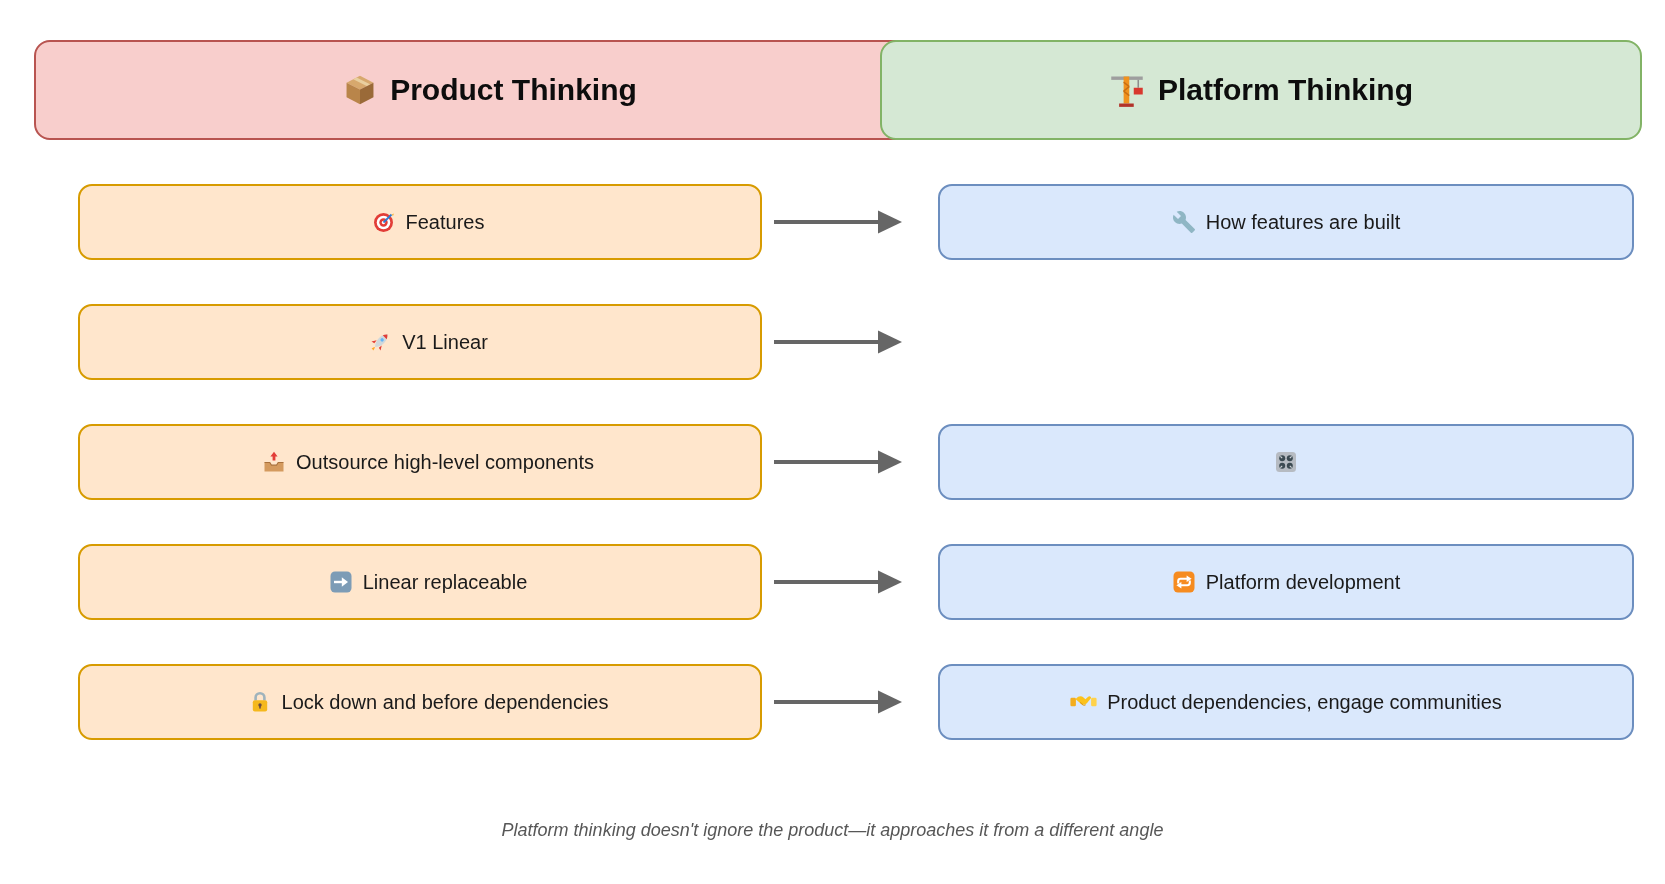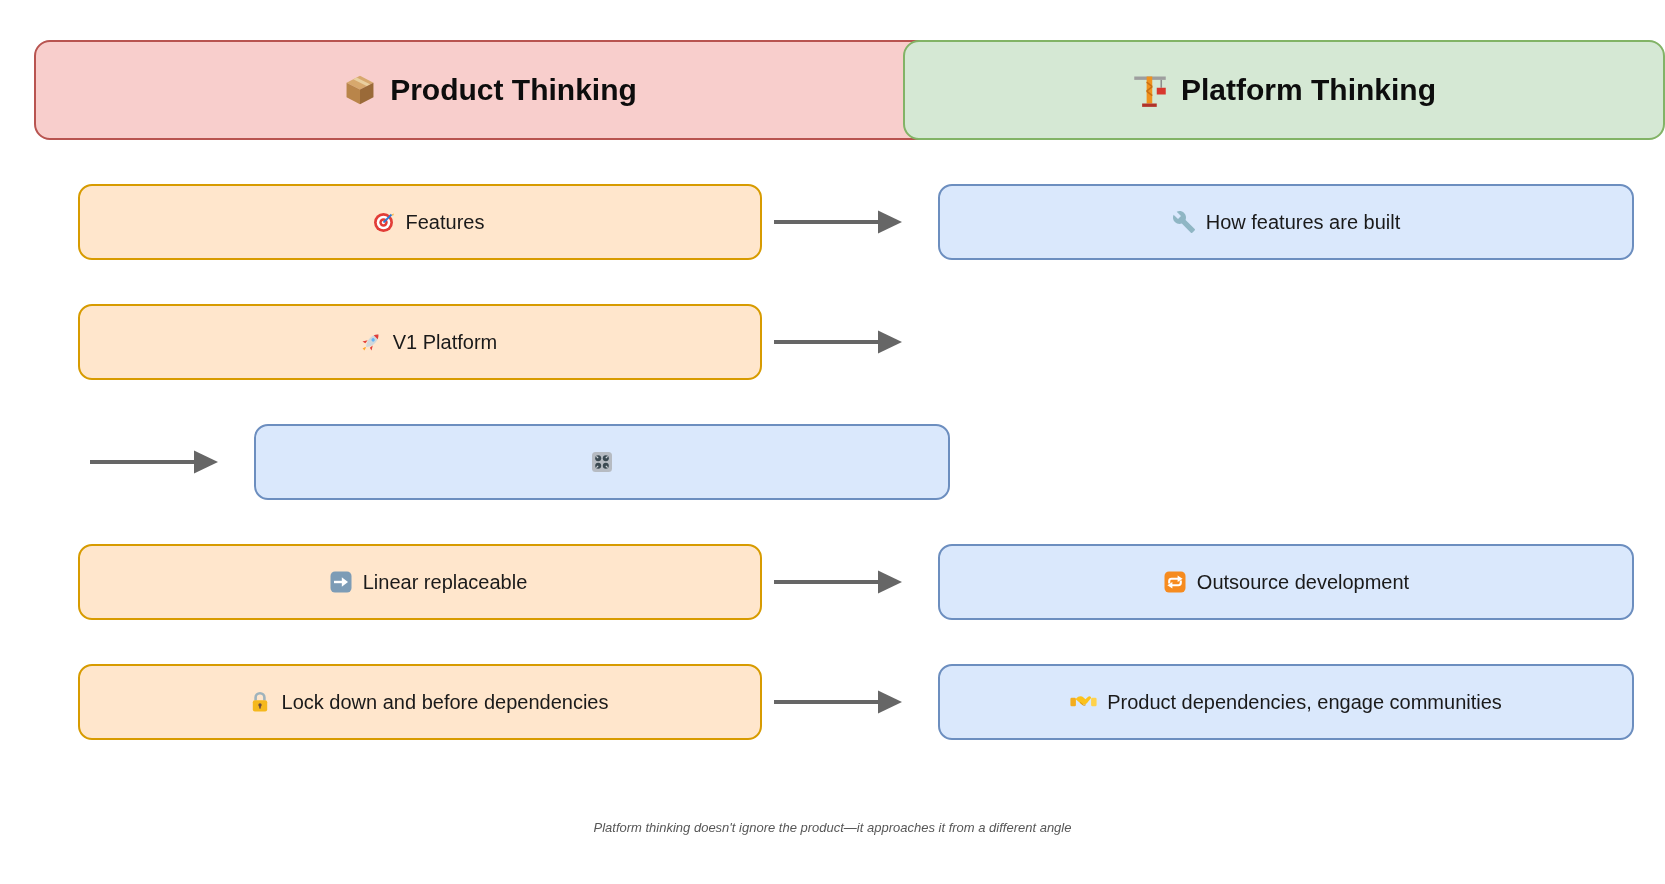--- a/index.html
+++ b/index.html
@@ -13,21 +13,21 @@
   }
 
   
   .hdr {
     position: absolute; top: 40px; height: 100px;
     border-radius: 16px;
     display: flex; align-items: center; justify-content: center; gap: 13px;
     font-size: 30px; font-weight: bold; color: #0d0d0d;
   }
   .hdr-product  { left: 34px;  width: 912px; background: #f8cecc; border: 2.5px solid #b85450; }
-  .hdr-platform { left: 880px; width: 762px; background: #d5e8d4; border: 2.5px solid #82b366; margin-left: 23px; }
+  .hdr-platform { left: 880px; width: 762px; background: #d5e8d4; border: 2.5px solid #82b366; }
 
   
   .rows {
     position: absolute; top: 184px; left: 78px;
     display: flex; flex-direction: column; gap: 44px;
   }
   .row { display: flex; align-items: center; height: 76px; }
   .cell {
     height: 76px; border-radius: 14px;
     display: flex; align-items: center; justify-content: center; gap: 10px;
@@ -37,21 +37,21 @@
   .cell-platform { width: 696px; background: #dae8fc; border: 2px solid #6c8ebf; margin-left: 32px; }
   .arrowbox { width: 144px; height: 76px; flex: none; display: flex; align-items: center; }
 
   .icon { display: inline-flex; align-items: center; justify-content: center; flex: none; }
   .icon svg { display: block; }
 
   
   .caption {
     position: absolute; top: 820px; left: 0; width: 1665px;
     text-align: center; font-style: italic;
-    font-size: 13px; color: #575757;
+    font-size: 18px; color: #575757;
   }
 </style>
 </head>
 <body>
 
 <div class="hdr hdr-product">
   <span class="icon">
     <svg width="34" height="34" viewBox="0 0 24 24">
       <path d="M12 2 21.5 6.8 12 11.6 2.5 6.8Z" fill="#d7a86d"></path>
       <path d="M2.5 6.8 12 11.6V22L2.5 17.2Z" fill="#b9854a"></path>
@@ -117,31 +117,41 @@
           <g transform="rotate(45 12 12)">
             <path d="M12 1.5c2.3 1.9 3.6 5 3.6 8.3 0 3.4-1.4 7-3.6 9.2-2.2-2.2-3.6-5.8-3.6-9.2 0-3.3 1.3-6.4 3.6-8.3z" fill="#cfd8dc"></path>
             <path d="M12 1.5c1.2 1 2.1 2.3 2.8 3.8H9.2c.7-1.5 1.6-2.8 2.8-3.8z" fill="#e23d37"></path>
             <circle cx="12" cy="9" r="1.7" fill="#64b5f6"></circle>
             <path d="M8.4 13.2 5.6 17.6l3.2-.8z" fill="#e23d37"></path>
             <path d="M15.6 13.2l2.8 4.4-3.2-.8z" fill="#e23d37"></path>
             <path d="M12 19.2c-.9 1.2-1.2 2.6-1.1 3.6.7-.4 1.5-.4 2.2 0 .1-1-.2-2.4-1.1-3.6z" fill="#ffa726"></path>
           </g>
         </svg>
       </span>
-      <span>V1 Platform</span>
-    </div>
-    <div class="arrowbox">
-      <svg width="144" height="76" viewBox="0 0 144 76">
-        <line x1="12" y1="38" x2="118" y2="38" stroke="#666666" stroke-width="4"></line>
-        <polygon points="116,26.5 140,38 116,49.5" fill="#666666"></polygon>
-      </svg>
-    </div>
-  </div>
-
-  <div class="row">
+      <span>V1 Linear</span>
+    </div>
+    <div class="arrowbox">
+      <svg width="144" height="76" viewBox="0 0 144 76">
+        <line x1="12" y1="38" x2="118" y2="38" stroke="#666666" stroke-width="4"></line>
+        <polygon points="116,26.5 140,38 116,49.5" fill="#666666"></polygon>
+      </svg>
+    </div>
+  </div>
+
+  <div class="row">
+    <div class="cell cell-product">
+      <span class="icon">
+        <svg width="24" height="24" viewBox="0 0 24 24">
+          <path d="M12 1.8 8.4 6.6h2.2v4h2.8v-4h2.2z" fill="#e23d37"></path>
+          <path d="M2.5 12.5h5.3l1.7 2.7h5l1.7-2.7h5.3V21.5H2.5z" fill="#d49a5e"></path>
+          <path d="M2.5 12.5h5.3l1.7 2.7h5l1.7-2.7h5.3" fill="none" stroke="#a9713c" stroke-width="1.2"></path>
+        </svg>
+      </span>
+      <span>Outsource high-level components</span>
+    </div>
     <div class="arrowbox">
       <svg width="144" height="76" viewBox="0 0 144 76">
         <line x1="12" y1="38" x2="118" y2="38" stroke="#666666" stroke-width="4"></line>
         <polygon points="116,26.5 140,38 116,49.5" fill="#666666"></polygon>
       </svg>
     </div>
     <div class="cell cell-platform">
       <span class="icon">
         <svg width="24" height="24" viewBox="0 0 24 24">
           <rect x="2" y="2" width="20" height="20" rx="3.5" fill="#b6bbc2"></rect>
@@ -182,21 +192,21 @@
     <div class="cell cell-platform">
       <span class="icon">
         <svg width="24" height="24" viewBox="0 0 24 24">
           <rect x="1.5" y="1.5" width="21" height="21" rx="4.5" fill="#f68b1f"></rect>
           <path d="M6.2 13.5v-2.3a2.4 2.4 0 0 1 2.4-2.4h7.2" stroke="#ffffff" stroke-width="2.1" fill="none"></path>
           <polygon points="14.6,5.6 19.6,8.8 14.6,12" fill="#ffffff"></polygon>
           <path d="M17.8 10.5v2.3a2.4 2.4 0 0 1-2.4 2.4H8.2" stroke="#ffffff" stroke-width="2.1" fill="none"></path>
           <polygon points="9.4,12 4.4,15.2 9.4,18.4" fill="#ffffff"></polygon>
         </svg>
       </span>
-      <span>Outsource development</span>
+      <span>Platform development</span>
     </div>
   </div>
 
   <div class="row">
     <div class="cell cell-product">
       <span class="icon">
         <svg width="24" height="24" viewBox="0 0 24 24">
           <path d="M7.6 10.5V7.6a4.4 4.4 0 0 1 8.8 0v2.9" stroke="#9fb3bc" stroke-width="2.6" fill="none"></path>
           <rect x="4.8" y="10.3" width="14.4" height="11.2" rx="2" fill="#f5b81c"></rect>
           <circle cx="12" cy="15" r="1.7" fill="#6d4c41"></circle>

